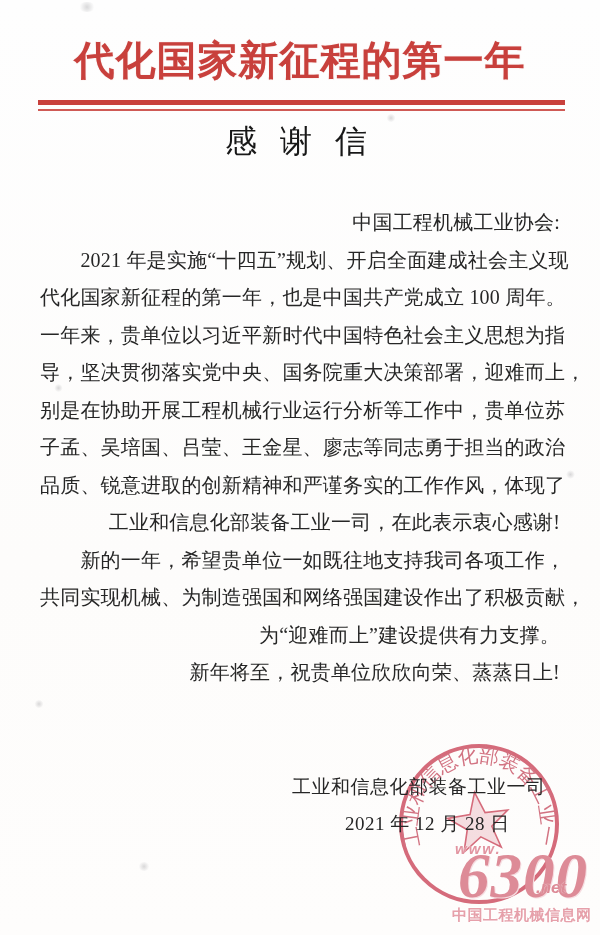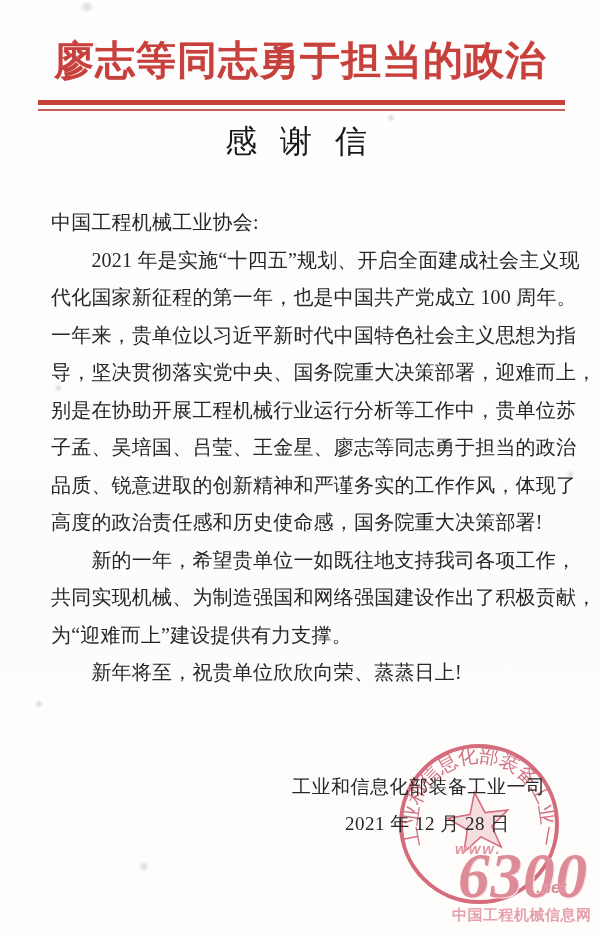--- a/index.html
+++ b/index.html
@@ -26,22 +26,23 @@
   .rule-thick{position:absolute;top:100px;left:38px;width:527px;height:5px;background:#c8403c;}
   .rule-thin{position:absolute;top:109px;left:38px;width:527px;height:2px;background:#cf5a55;}
   
   .letter-title{
     position:absolute;top:124px;left:225px;margin:0;
     font-size:32px;line-height:1.1;font-weight:normal;
     color:#181818;letter-spacing:23px;white-space:nowrap;
   }
   
   .letter-body{
-    position:absolute;top:204px;left:51px;width:520px;
+    position:absolute;top:204px;left:40px;width:520px;
     color:#262626;
+    text-align:right;
   }
   .body-line{
     height:37.5px;line-height:37.5px;
     font-size:20px;letter-spacing:0.2px;
     white-space:nowrap;
   }
   
   .signature{
     position:absolute;top:774px;left:292px;
     font-size:19px;letter-spacing:0.5px;color:#262626;
@@ -94,37 +95,37 @@
   .s4{top:298px;left:514px;width:10px;height:9px;}
   .s5{top:862px;left:138px;width:12px;height:9px;}
   .s6{top:700px;left:34px;width:10px;height:8px;}
   .s7{top:470px;left:566px;width:9px;height:9px;}
 </style>
 </head>
 <body>
 
 <div class="page">
 
-  <div class="letterhead">廖志等同志勇于担当的政治</div>
+  <div class="letterhead">代化国家新征程的第一年</div>
 
   <div class="rule-thick"></div>
   <div class="rule-thin"></div>
 
   <h1 class="letter-title">感谢信</h1>
 
   <div class="letter-body" id="body-lines">
       <div class="body-line">中国工程机械工业协会:</div>
       <div class="body-line">　　2021 年是实施“十四五”规划、开启全面建成社会主义现</div>
       <div class="body-line">代化国家新征程的第一年，也是中国共产党成立 100 周年。</div>
       <div class="body-line">一年来，贵单位以习近平新时代中国特色社会主义思想为指</div>
       <div class="body-line">导，坚决贯彻落实党中央、国务院重大决策部署，迎难而上，</div>
       <div class="body-line">别是在协助开展工程机械行业运行分析等工作中，贵单位苏</div>
       <div class="body-line">子孟、吴培国、吕莹、王金星、廖志等同志勇于担当的政治</div>
       <div class="body-line">品质、锐意进取的创新精神和严谨务实的工作作风，体现了</div>
-      <div class="body-line">高度的政治责任感和历史使命感，国务院重大决策部署!</div>
+      <div class="body-line">工业和信息化部装备工业一司，在此表示衷心感谢!</div>
       <div class="body-line">　　新的一年，希望贵单位一如既往地支持我司各项工作，</div>
       <div class="body-line">共同实现机械、为制造强国和网络强国建设作出了积极贡献，</div>
       <div class="body-line">为“迎难而上”建设提供有力支撑。</div>
       <div class="body-line">　　新年将至，祝贵单位欣欣向荣、蒸蒸日上!</div>
     </div>
 
   <svg class="seal" viewBox="0 0 170 170">
     <circle cx="85" cy="85" r="78" fill="none" stroke="#cf5265" stroke-width="4"></circle>
     <polygon points="85,53 92.6,74.5 115.4,75.1 97.4,89 103.8,110.9 85,98 66.2,110.9 72.6,89 54.6,75.1 77.4,74.5" fill="rgba(230,160,172,0.40)" stroke="#cf5265" stroke-width="1.6" transform="rotate(-8 85 85)"></polygon>
     <defs>

